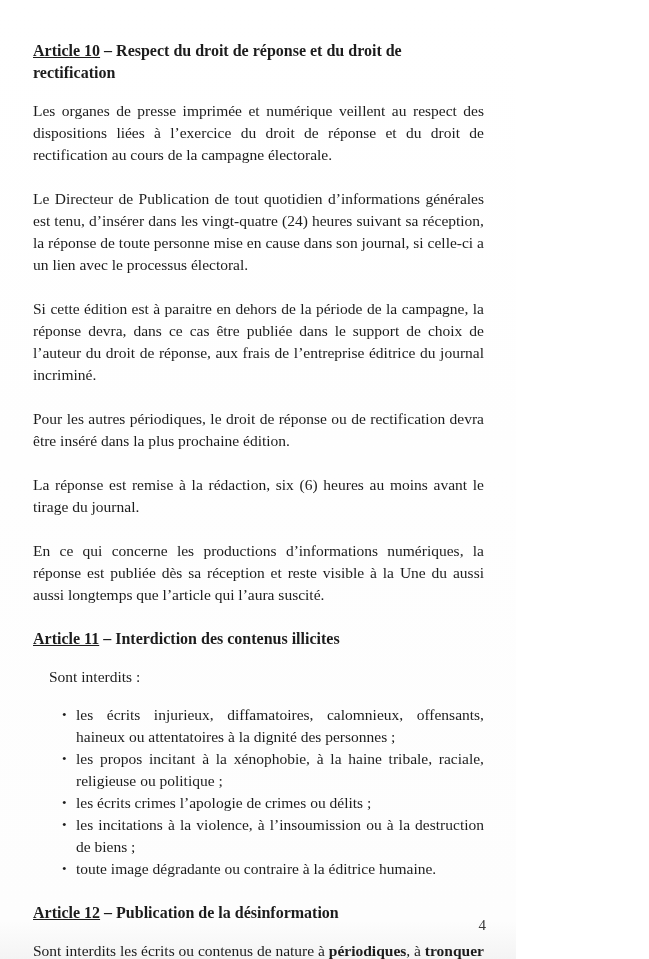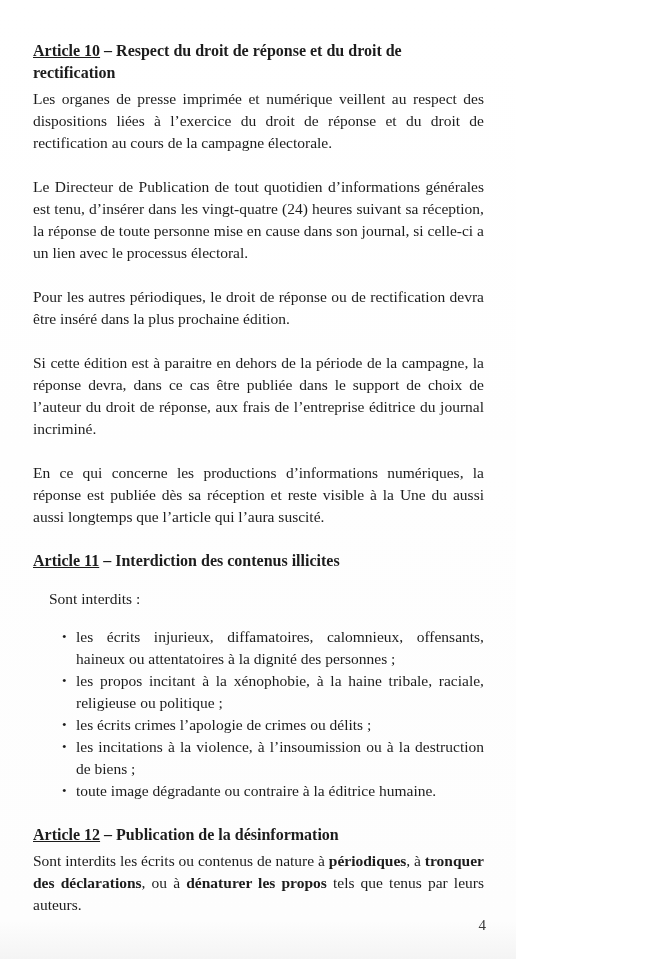--- a/index.html
+++ b/index.html
@@ -15,21 +15,21 @@
     background: linear-gradient(180deg, #ffffff 0%, #fdfdfd 96%, #f4f4f4 100%);
     font-family: Liberation Serif, serif;
     font-size: 15.5px;
     line-height: 22px;
     color: #1c1c1c;
     box-sizing: border-box;
     padding: 40px 32px 0 33px;
     overflow: hidden;
   }
   .para {
-    margin: 4px 0 22px 0;
+    margin: 16px 0 22px 0;
     text-align: justify;
   }
   .article-heading {
     margin: 0;
     font-weight: bold;
     font-size: 16px;
     text-align: left;
   }
   .article-label {
     text-decoration: underline;
@@ -67,22 +67,23 @@
 </style>
 </head>
 <body>
 
 <div class="page">
 
   <section>
     <p class="article-heading"><span class="article-label">Article 10</span><span> – Respect du droit de réponse et du droit de rectification</span></p>
     <p class="para">Les organes de presse imprimée et numérique veillent au respect des dispositions liées à l’exercice du droit de réponse et du droit de rectification au cours de la campagne électorale.</p>
     <p class="para">Le Directeur de Publication de tout quotidien d’informations générales est tenu, d’insérer dans les vingt-quatre (24) heures suivant sa réception, la réponse de toute personne mise en cause dans son journal, si celle-ci a un lien avec le processus électoral.</p>
+    <p class="para">Si cette édition est à paraitre en dehors de la période de la campagne, la réponse devra, dans ce cas être publiée dans le support de choix de l’auteur du droit de réponse, aux frais de l’entreprise éditrice du journal incriminé.</p>
     <p class="para">Pour les autres périodiques, le droit de réponse ou de rectification devra être inséré dans la plus prochaine édition.</p>
-    <p class="para">Si cette édition est à paraitre en dehors de la période de la campagne, la réponse devra, dans ce cas être publiée dans le support de choix de l’auteur du droit de réponse, aux frais de l’entreprise éditrice du journal incriminé.</p>
+    <p class="para">La réponse est remise à la rédaction, six (6) heures au moins avant le tirage du journal.</p>
     <p class="para">En ce qui concerne les productions d’informations numériques, la réponse est publiée dès sa réception et reste visible à la Une du aussi aussi longtemps que l’article qui l’aura suscité.</p>
   </section>
 
   <section>
     <p class="article-heading"><span class="article-label">Article 11</span><span> – Interdiction des contenus illicites</span></p>
     <p class="intro">Sont interdits :</p>
     <ul class="bullet-list">
       <li>
           <span class="bullet">•</span>
           <span class="bullet-text">les écrits injurieux, diffamatoires, calomnieux, offensants, haineux ou attentatoires à la dignité des personnes ;</span>

